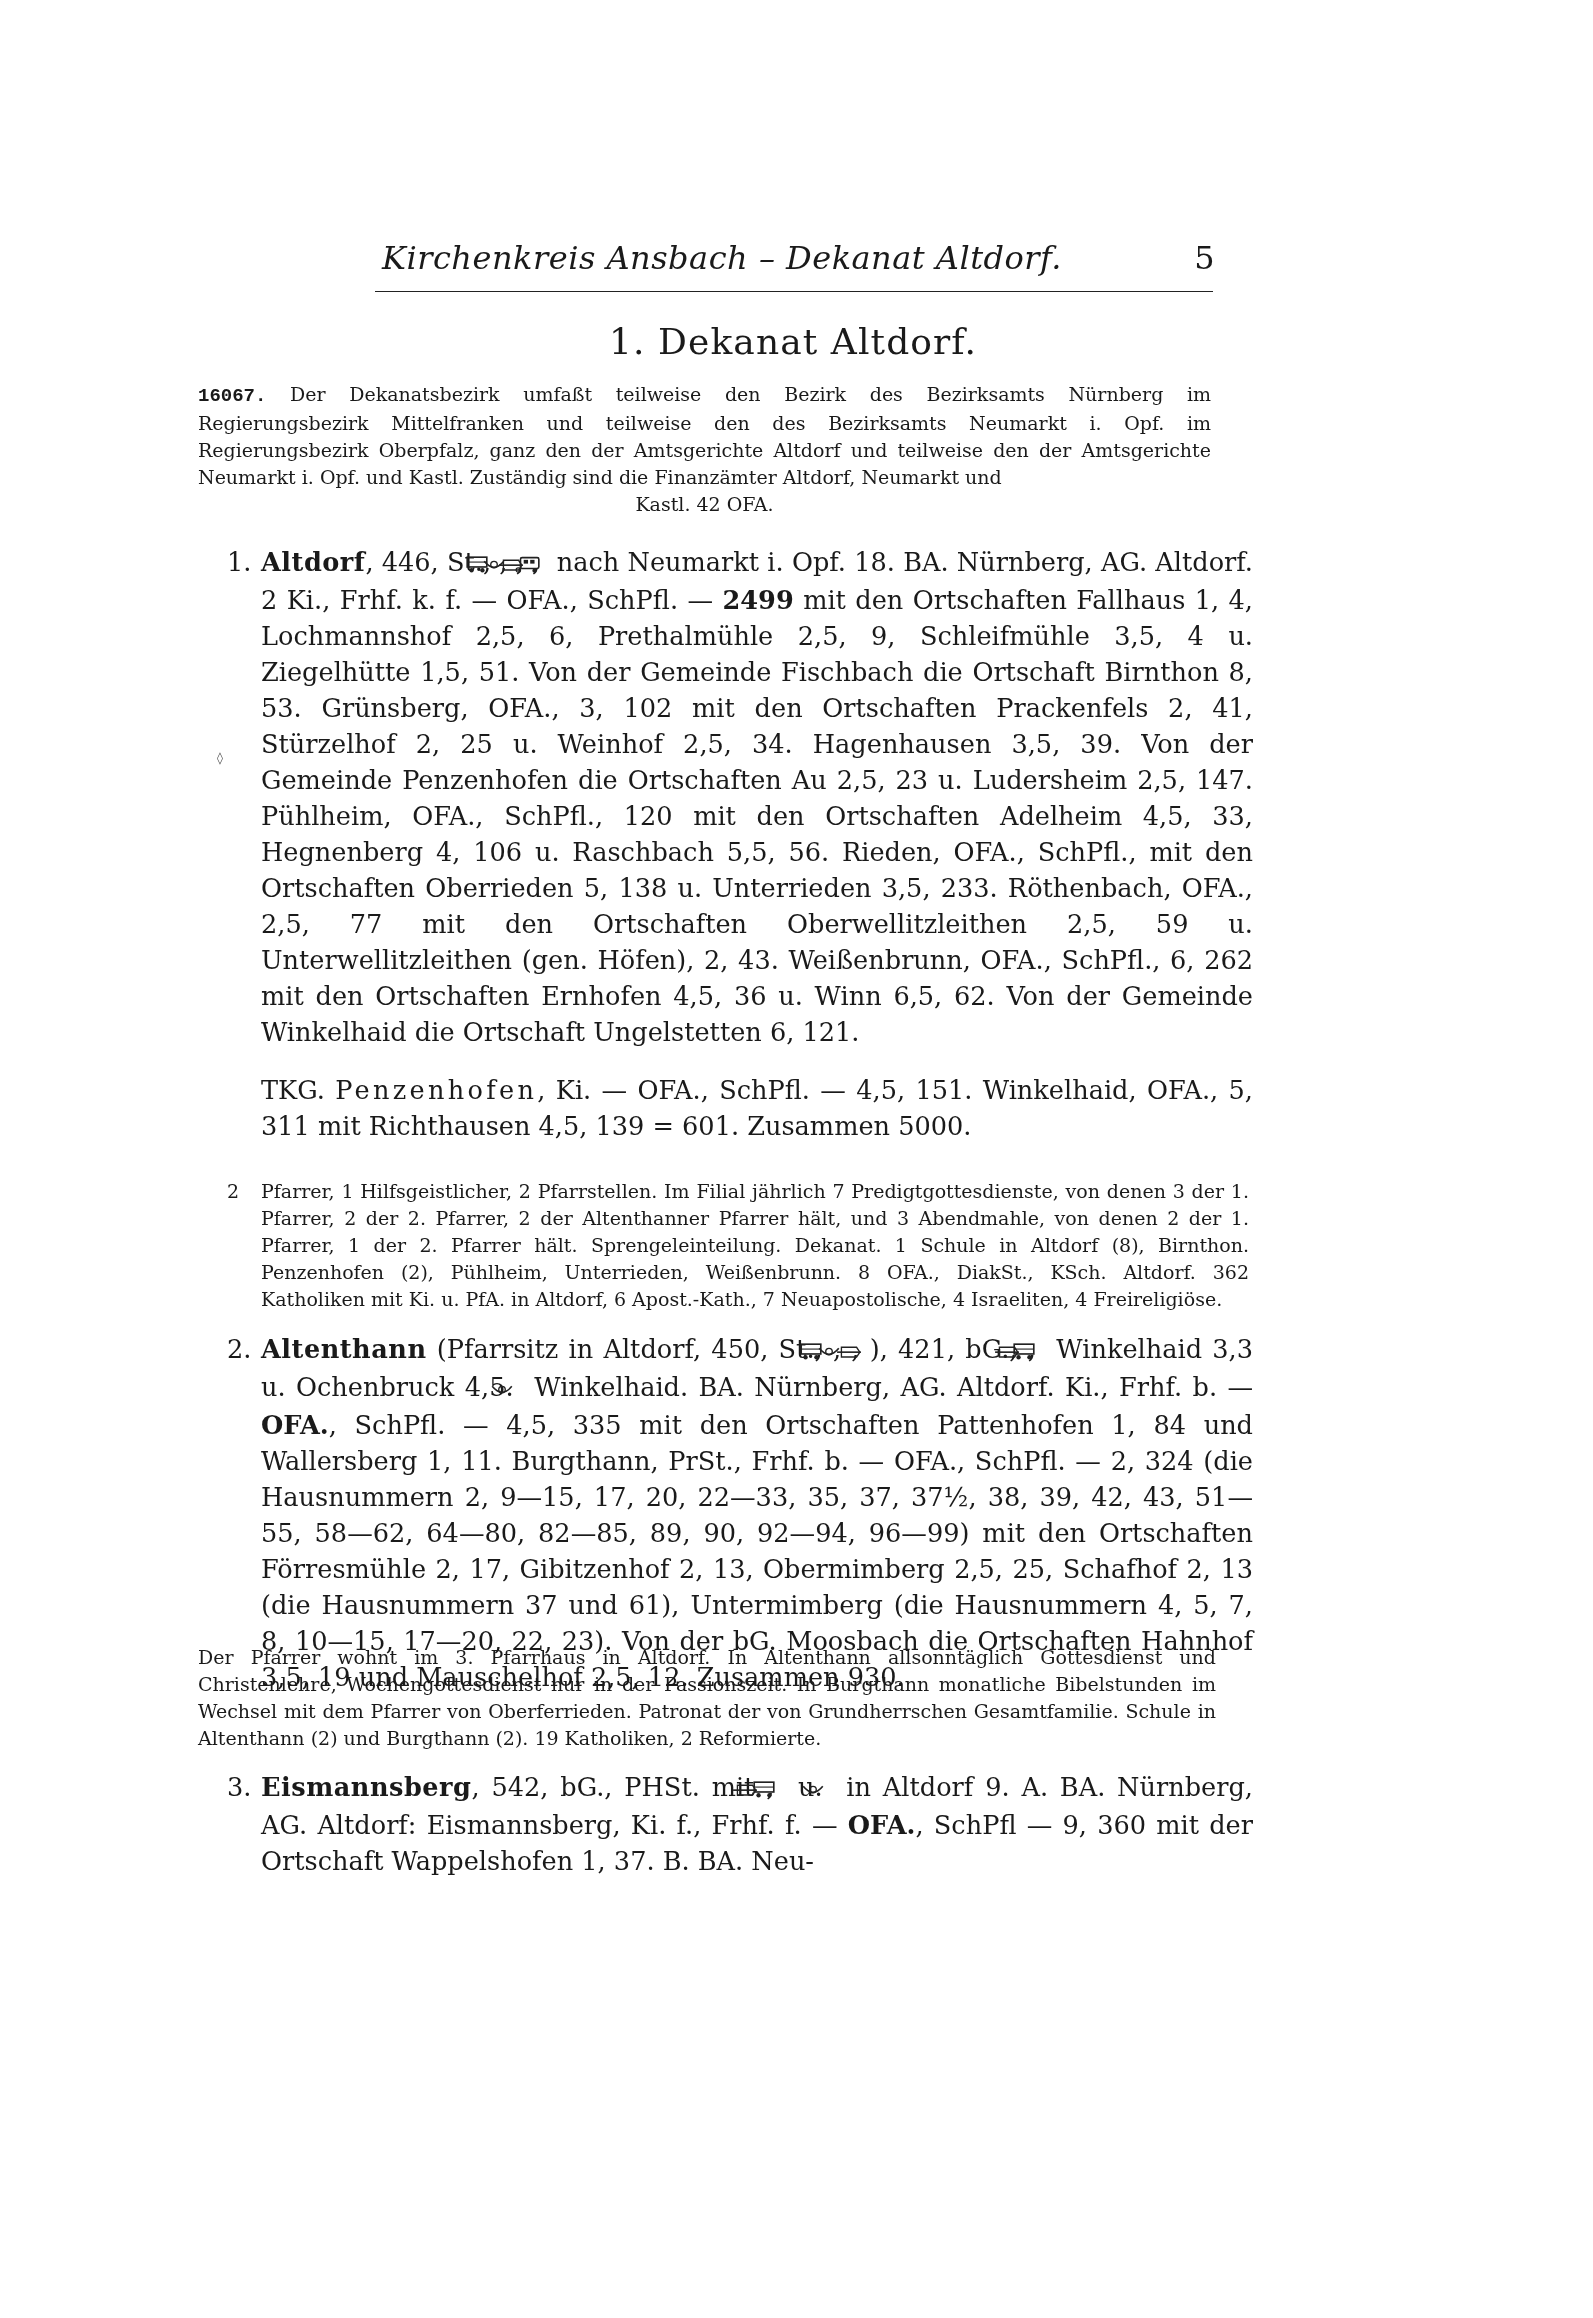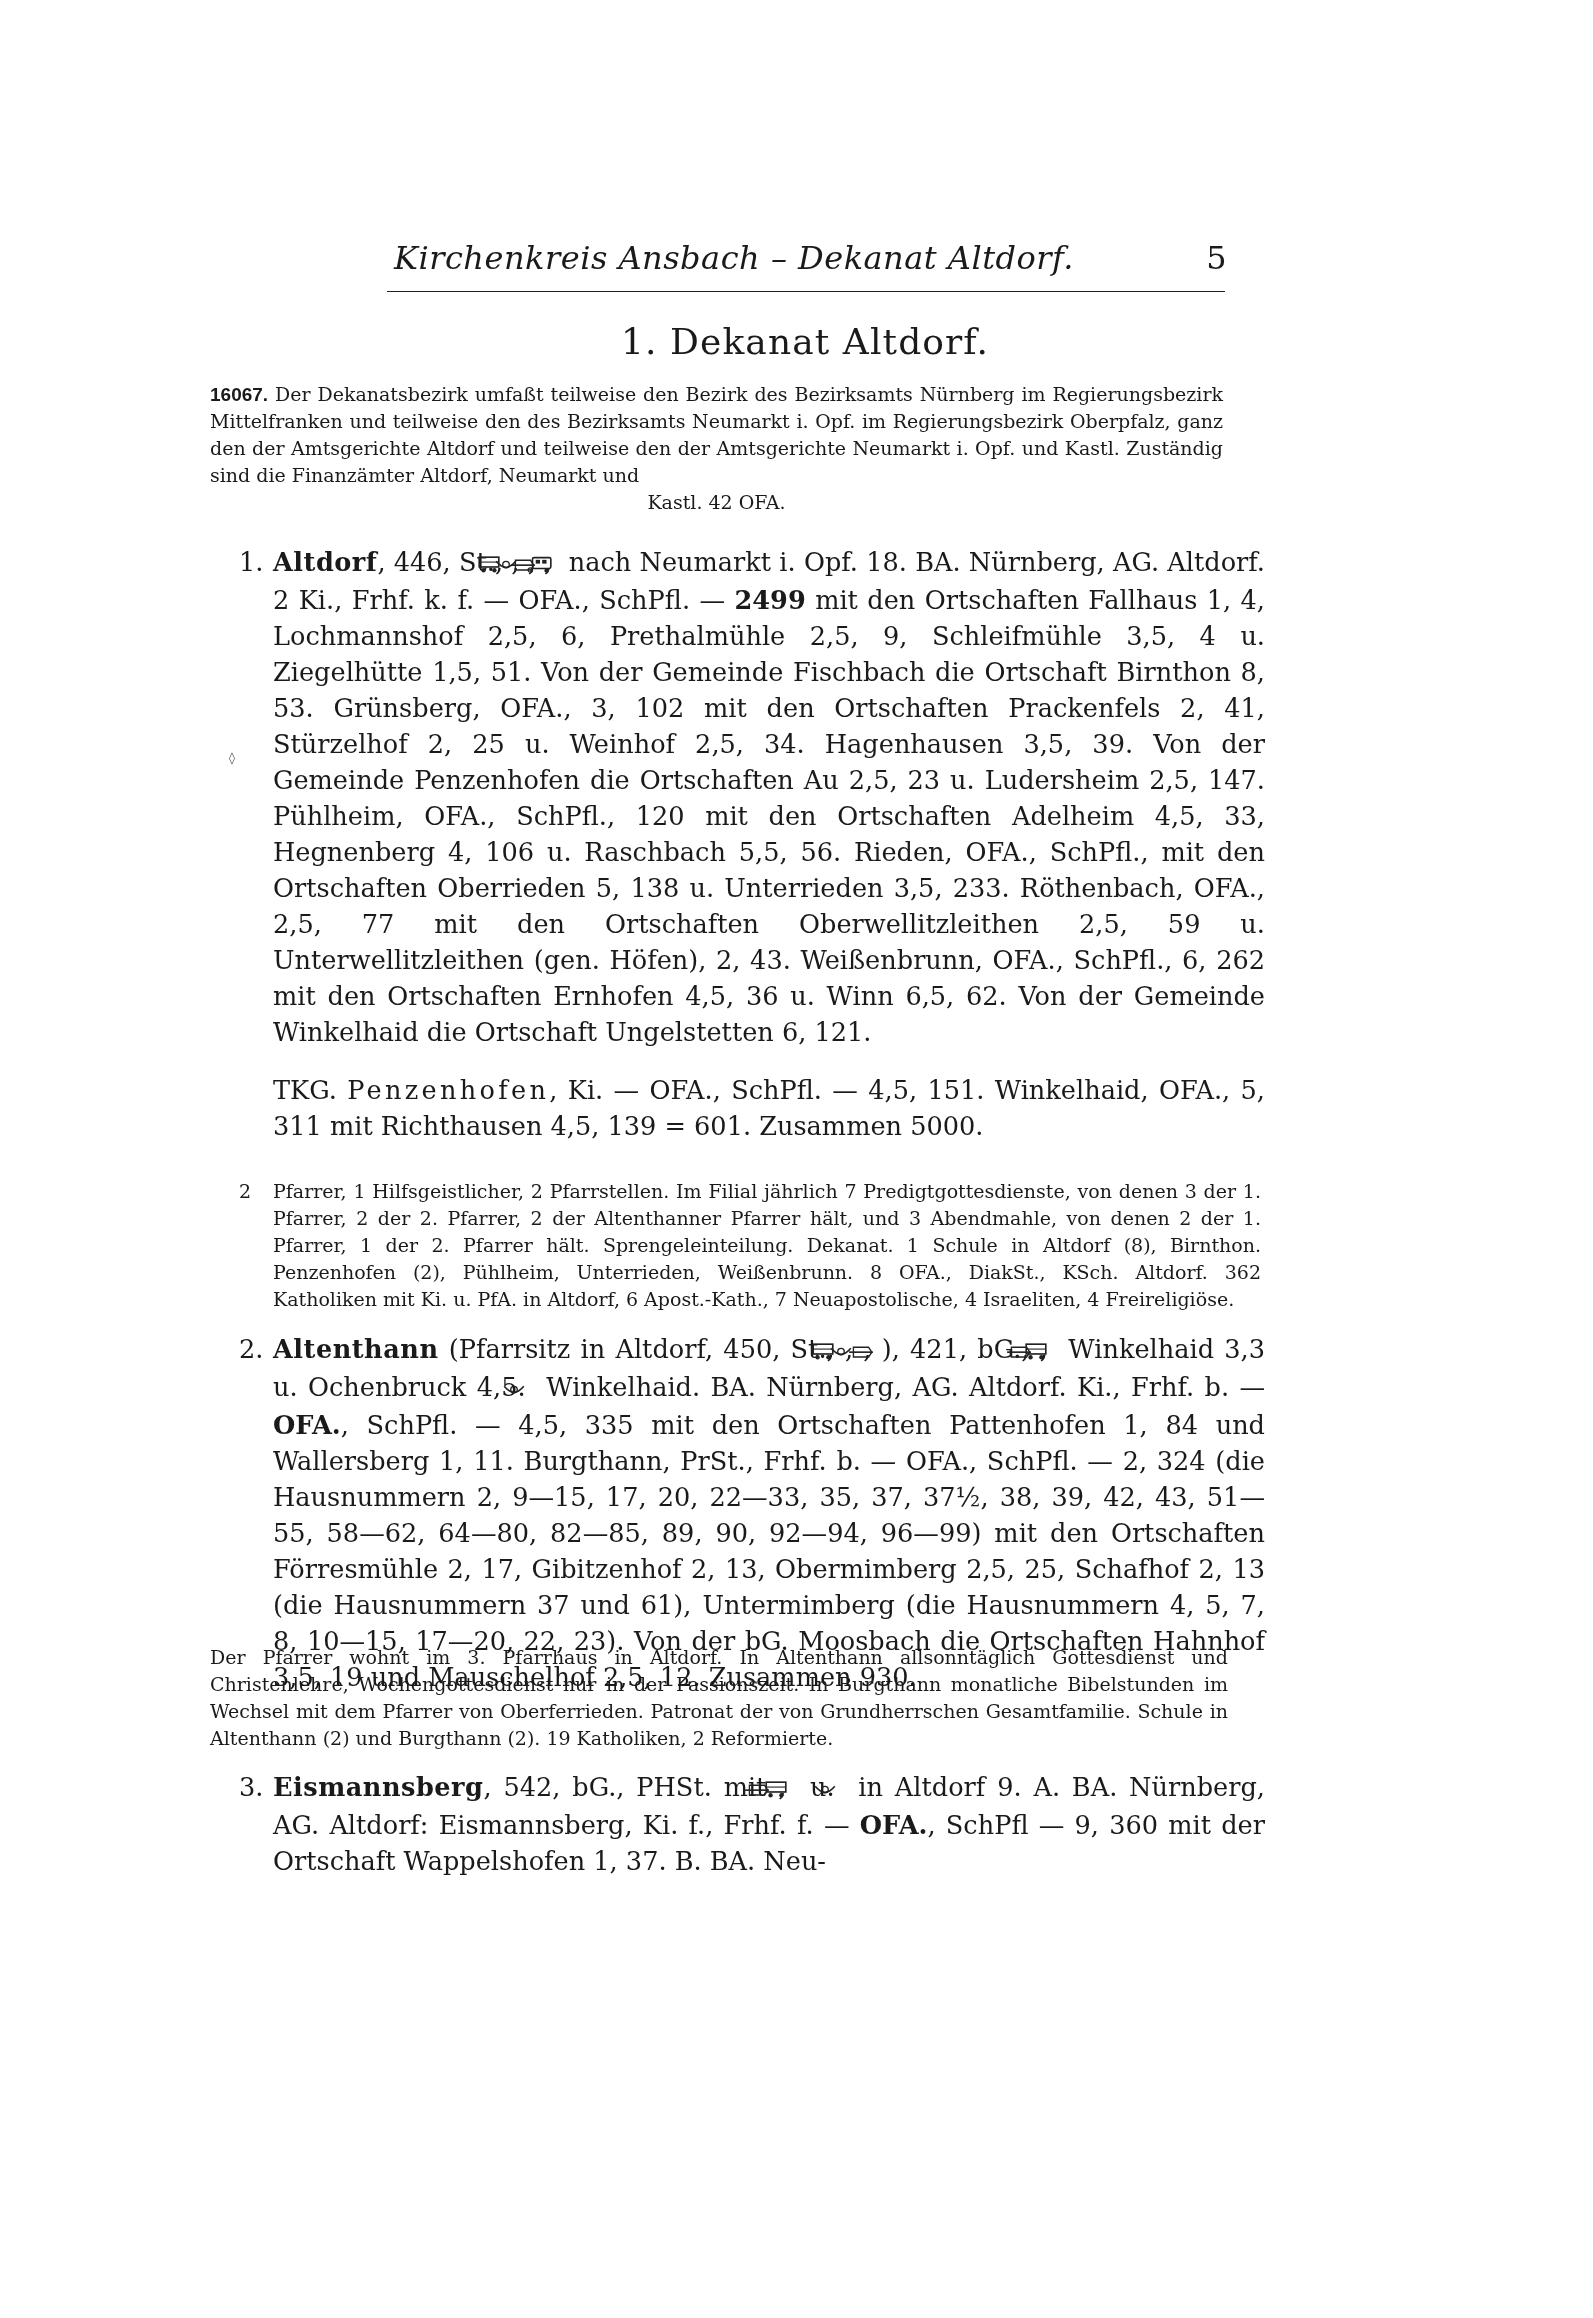--- a/index.html
+++ b/index.html
@@ -1,42 +1,42 @@
 <!DOCTYPE html>
 <html style="font-size:8.7px"><head>
 <meta charset="utf-8">
 <style>
   html, body { margin: 0; padding: 0; background: #ffffff; }
   body {
     width: 1594px; height: 2319px; position: relative; overflow: hidden;
     font-family: "DejaVu Serif", "Liberation Serif", serif;
     color: #1a1a1a;
   }
-  .page { position: absolute; left: 16px; top: 0; width: 1378px; height: 2319px; }
+  .page { position: absolute; left: 4px; top: 0; width: 1378px; height: 2319px; }
 
   .running-head {
     position: absolute; left: 378px; top: 233px; width: 833px; height: 44px;
     display: flex; justify-content: space-between; align-items: flex-end;
     font-size: 32px; letter-spacing: 0.5px;
   }
   .running-head .title { font-style: italic; }
   .head-rule {
     position: absolute; left: 371px; top: 291px; width: 838px; height: 0;
     border-top: 1.6px solid #222;
   }
   .section-title {
     position: absolute; left: 370px; top: 321px; width: 838px; text-align: center;
     font-size: 36px; font-weight: normal; letter-spacing: 1.1px;
   }
 
   .intro {
     position: absolute; left: 194px; top: 381px; width: 1013px;
     font-size: 19px; line-height: 27px; text-align: justify;
   }
-  .intro .num { font-weight: bold; font-family: Liberation Sans, sans-serif; }
+  .intro .num { font-weight: bold; font-family: Liberation Mono, monospace; }
   .intro .last-line { text-align: center; display: block; }
 
   .entry {
     position: absolute; left: 223px; width: 992px;
     font-size: 25.6px; line-height: 36px; text-align: justify;
     padding-left: 34px; text-indent: -34px;
   }
   .entry .idx { display: inline-block; width: 34px; text-indent: 0; }
   .entry .name { font-weight: bold; letter-spacing: 0.5px; }
   .entry b { font-weight: bold; }

